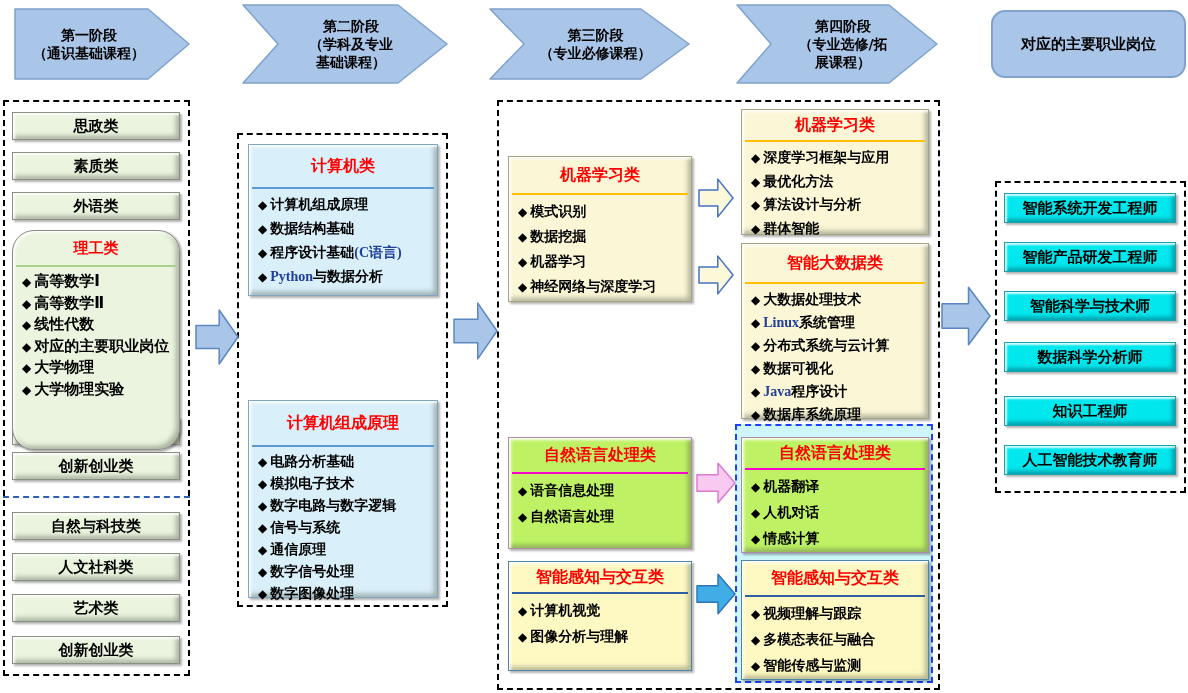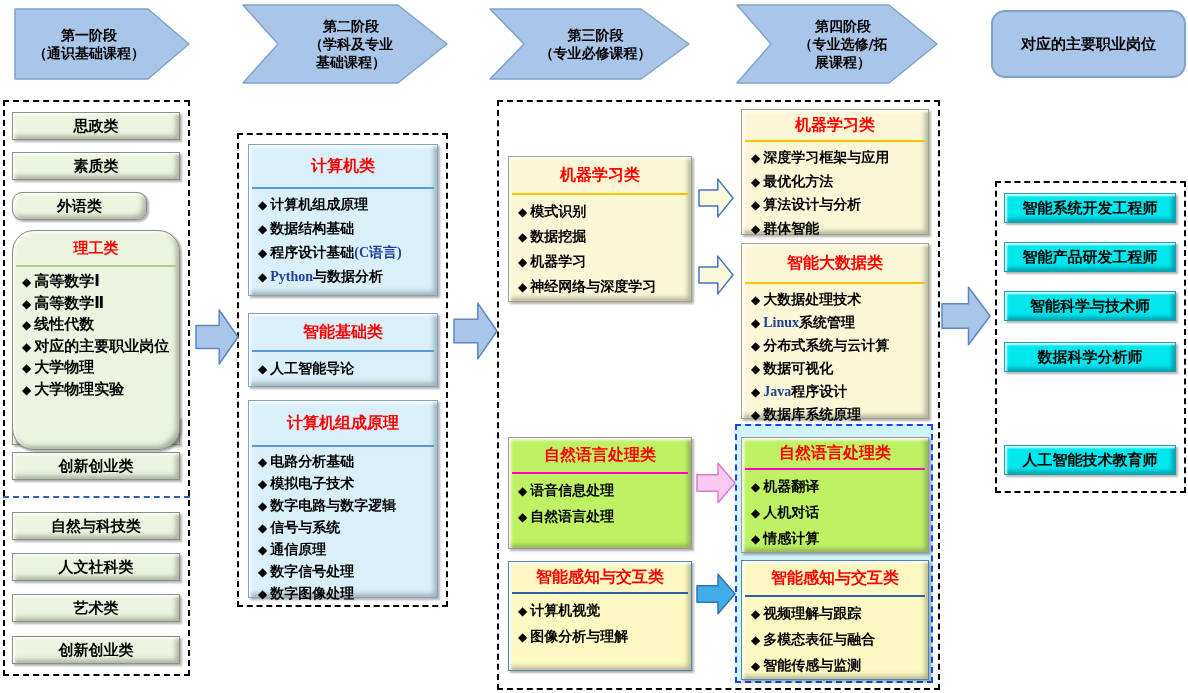--- a/index.html
+++ b/index.html
@@ -78,21 +78,21 @@
 展课程）</span>
   </div>
   <div class="rounded-banner" style="left:991px;top:10px;width:195px;height:68px;">对应的主要职业岗位</div>
 
 <div class="box3d v-green" style="left: 12px; top: 112px; width: 168px; height: 28px;">
       <div class="s-label">思政类</div>
     </div>
     <div class="box3d v-green" style="left: 12px; top: 152px; width: 168px; height: 28px;">
       <div class="s-label">素质类</div>
     </div>
-    <div class="box3d v-green" style="left: 12px; top: 192px; width: 135px; height: 28px; border-radius: 10px;">
+    <div class="box3d v-green" style="left: 12px; top: 192px; width: 168px; height: 28px;">
       <div class="s-label">外语类</div>
     </div>
     <div class="box3d v-green" style="left: 12px; top: 417px; width: 168px; height: 28px;">
       <div class="s-label">军事体育类</div>
     </div>
     <div class="box3d v-green" style="left: 12px; top: 452px; width: 168px; height: 28px;">
       <div class="s-label">创新创业类</div>
     </div>
     <div class="box3d v-green" style="left: 12px; top: 512px; width: 168px; height: 28px;">
       <div class="s-label">自然与科技类</div>
@@ -110,20 +110,23 @@
       <div class="s-label">智能系统开发工程师</div>
     </div>
     <div class="box3d v-cyan" style="left: 1004px; top: 242px; width: 172px; height: 30px;">
       <div class="s-label">智能产品研发工程师</div>
     </div>
     <div class="box3d v-cyan" style="left: 1004px; top: 291px; width: 172px; height: 30px;">
       <div class="s-label">智能科学与技术师</div>
     </div>
     <div class="box3d v-cyan" style="left: 1004px; top: 342px; width: 172px; height: 30px;">
       <div class="s-label">数据科学分析师</div>
+    </div>
+    <div class="box3d v-cyan" style="left: 1004px; top: 396px; width: 172px; height: 30px;">
+      <div class="s-label">知识工程师</div>
     </div>
     <div class="box3d v-cyan" style="left: 1004px; top: 445px; width: 172px; height: 30px;">
       <div class="s-label">人工智能技术教育师</div>
     </div>
     <div class="box3d v-green" style="left: 12px; top: 230px; width: 168px; height: 220px; border-radius: 22px;">
       <div class="g-title" style="height: 34px; font-size: 15px;">理工类</div>
       <div class="g-div" style="background: rgb(169, 209, 142);"></div>
       <div class="g-items" style="line-height: 20.5px; font-size: 15px;">
         <div class="g-item"><span>高等数学Ⅰ</span></div>
         <div class="g-item"><span>高等数学Ⅱ</span></div>
@@ -134,27 +137,20 @@
       </div>
     </div>
     <div class="box3d v-blue" style="left: 248px; top: 144px; width: 190px; height: 152px;">
       <div class="g-title" style="height: 42px;">计算机类</div>
       <div class="g-div" style="background: rgb(91, 155, 213);"></div>
       <div class="g-items" style="line-height: 23px;">
         <div class="g-item"><span>计算机组成原理</span></div>
         <div class="g-item"><span>数据结构基础</span></div>
         <div class="g-item"><span>程序设计基础</span><span class="en">(C语言)</span></div>
         <div class="g-item"><span class="en">Python</span><span>与数据分析</span></div>
-      </div>
-    </div>
-    <div class="box3d v-blue" style="left: 248px; top: 313px; width: 190px; height: 74px;">
-      <div class="g-title" style="height: 36px;">智能基础类</div>
-      <div class="g-div" style="background: rgb(91, 155, 213);"></div>
-      <div class="g-items" style="line-height: 24px;">
-        <div class="g-item"><span>人工智能导论</span></div>
       </div>
     </div>
     <div class="box3d v-blue" style="left: 248px; top: 400px; width: 190px; height: 198px;">
       <div class="g-title" style="height: 44px;">计算机组成原理</div>
       <div class="g-div" style="background: rgb(91, 155, 213);"></div>
       <div class="g-items" style="line-height: 21px;">
         <div class="g-item"><span>电路分析基础</span></div>
         <div class="g-item"><span>模拟电子技术</span></div>
         <div class="g-item"><span>数字电路与数字逻辑</span></div>
         <div class="g-item"><span>信号与系统</span></div>

